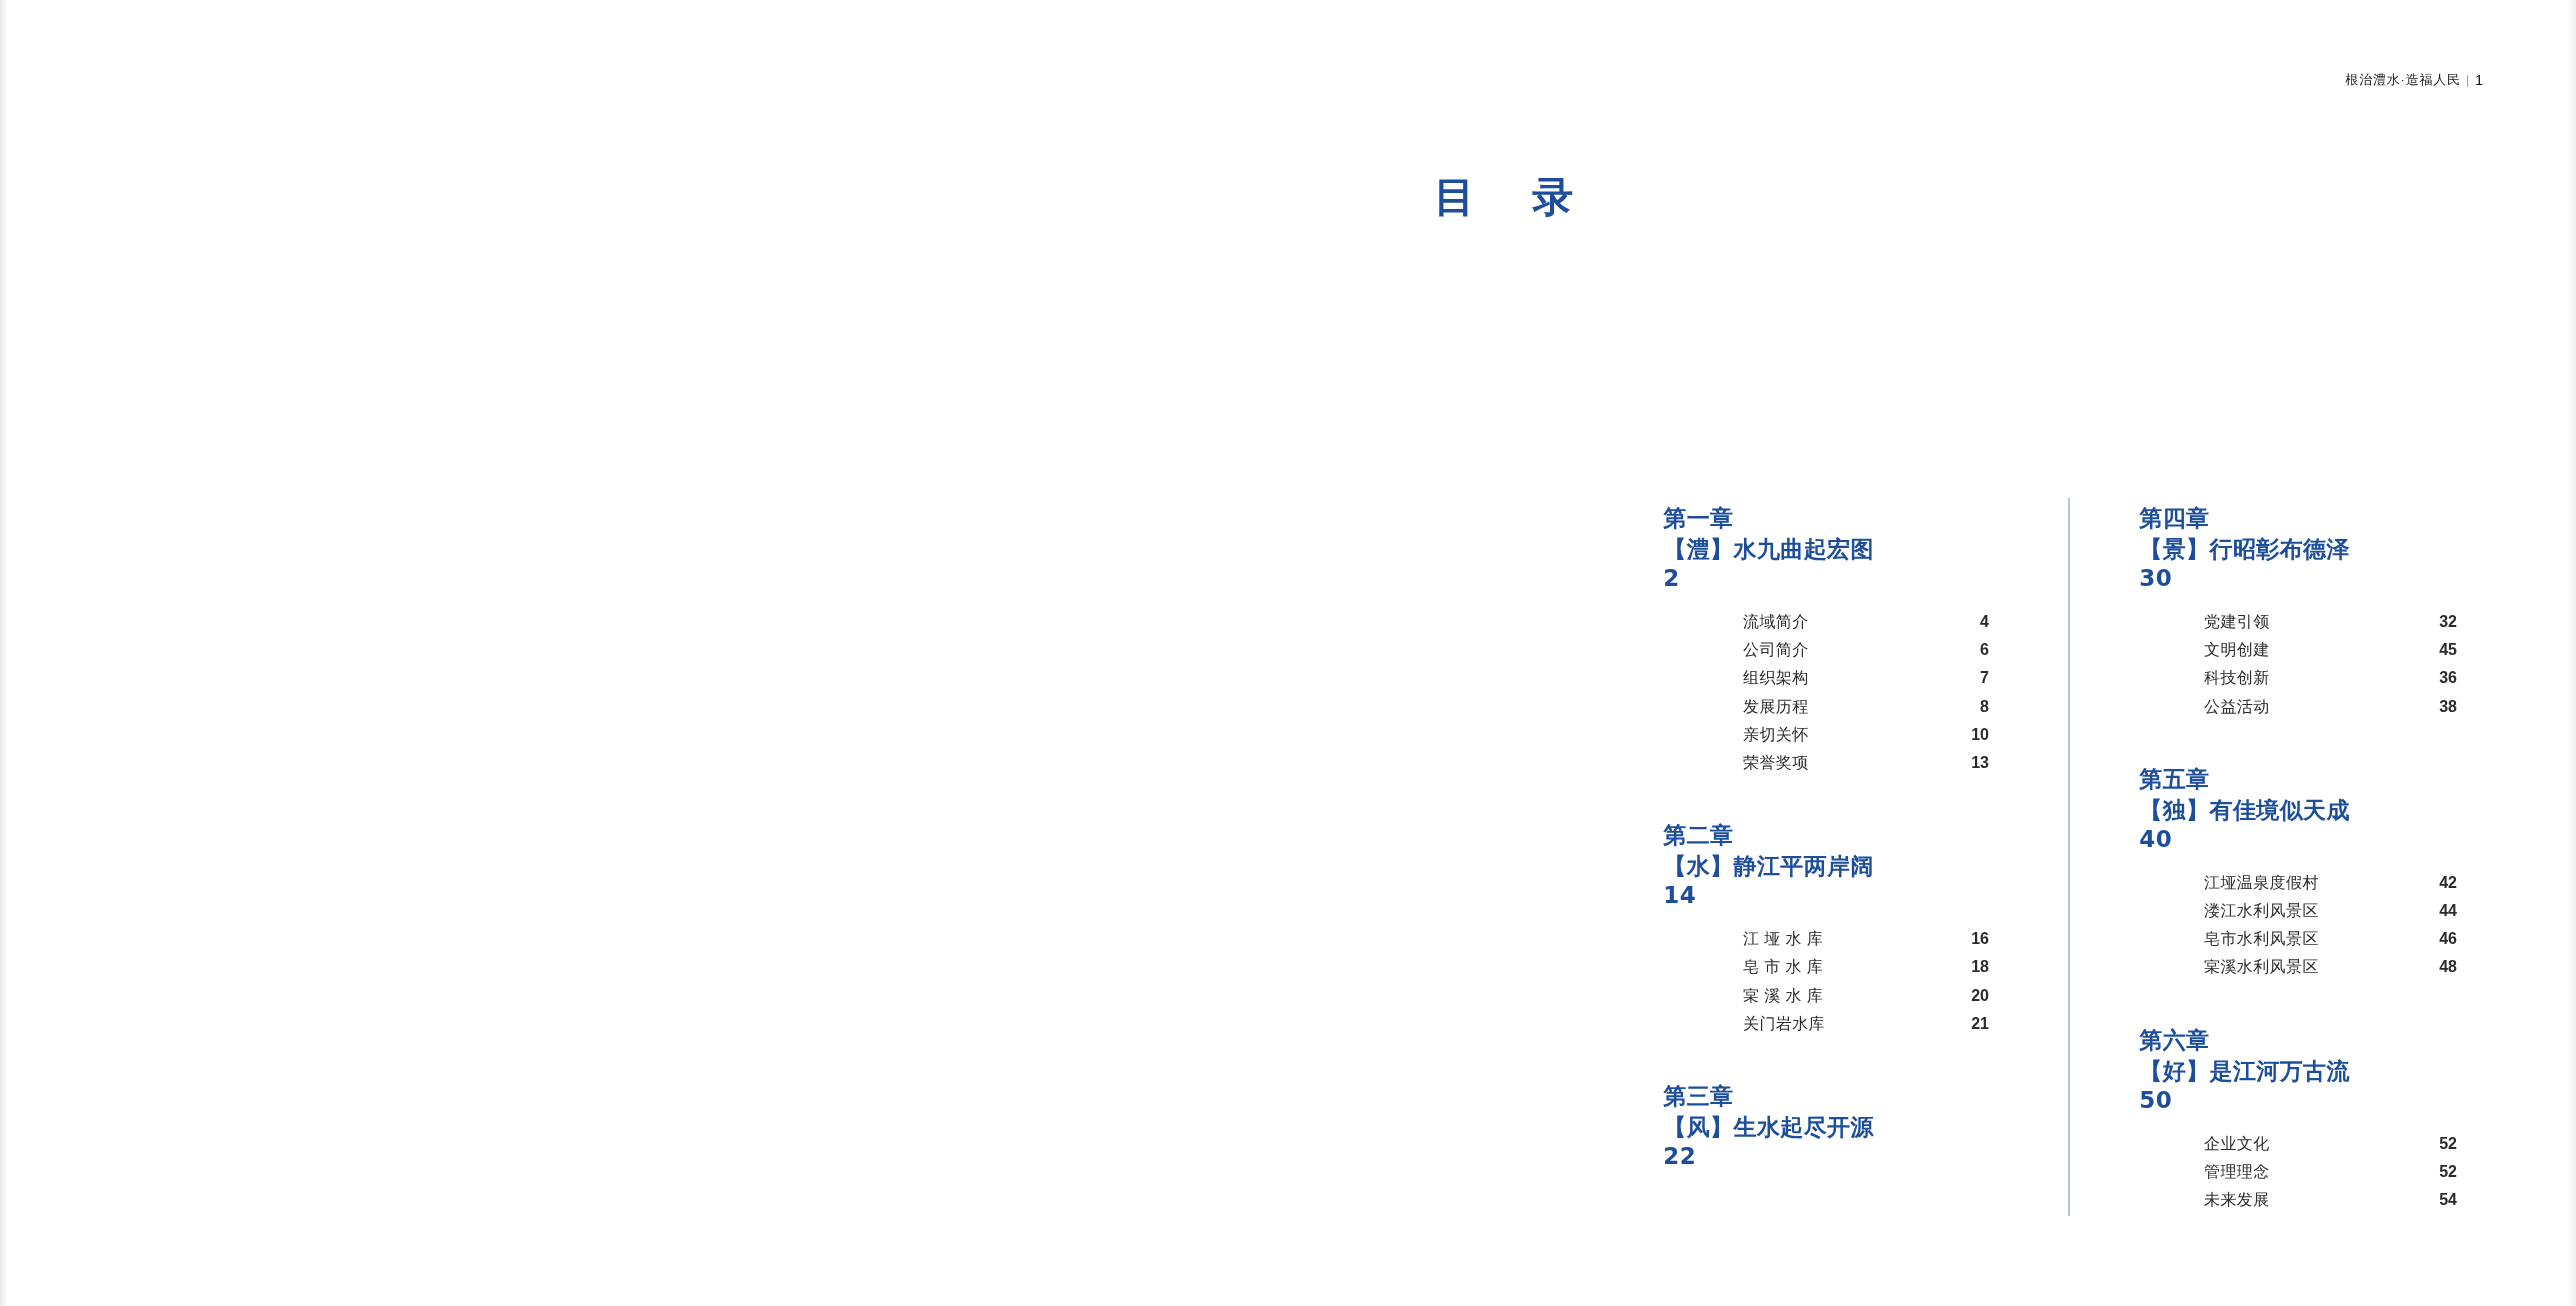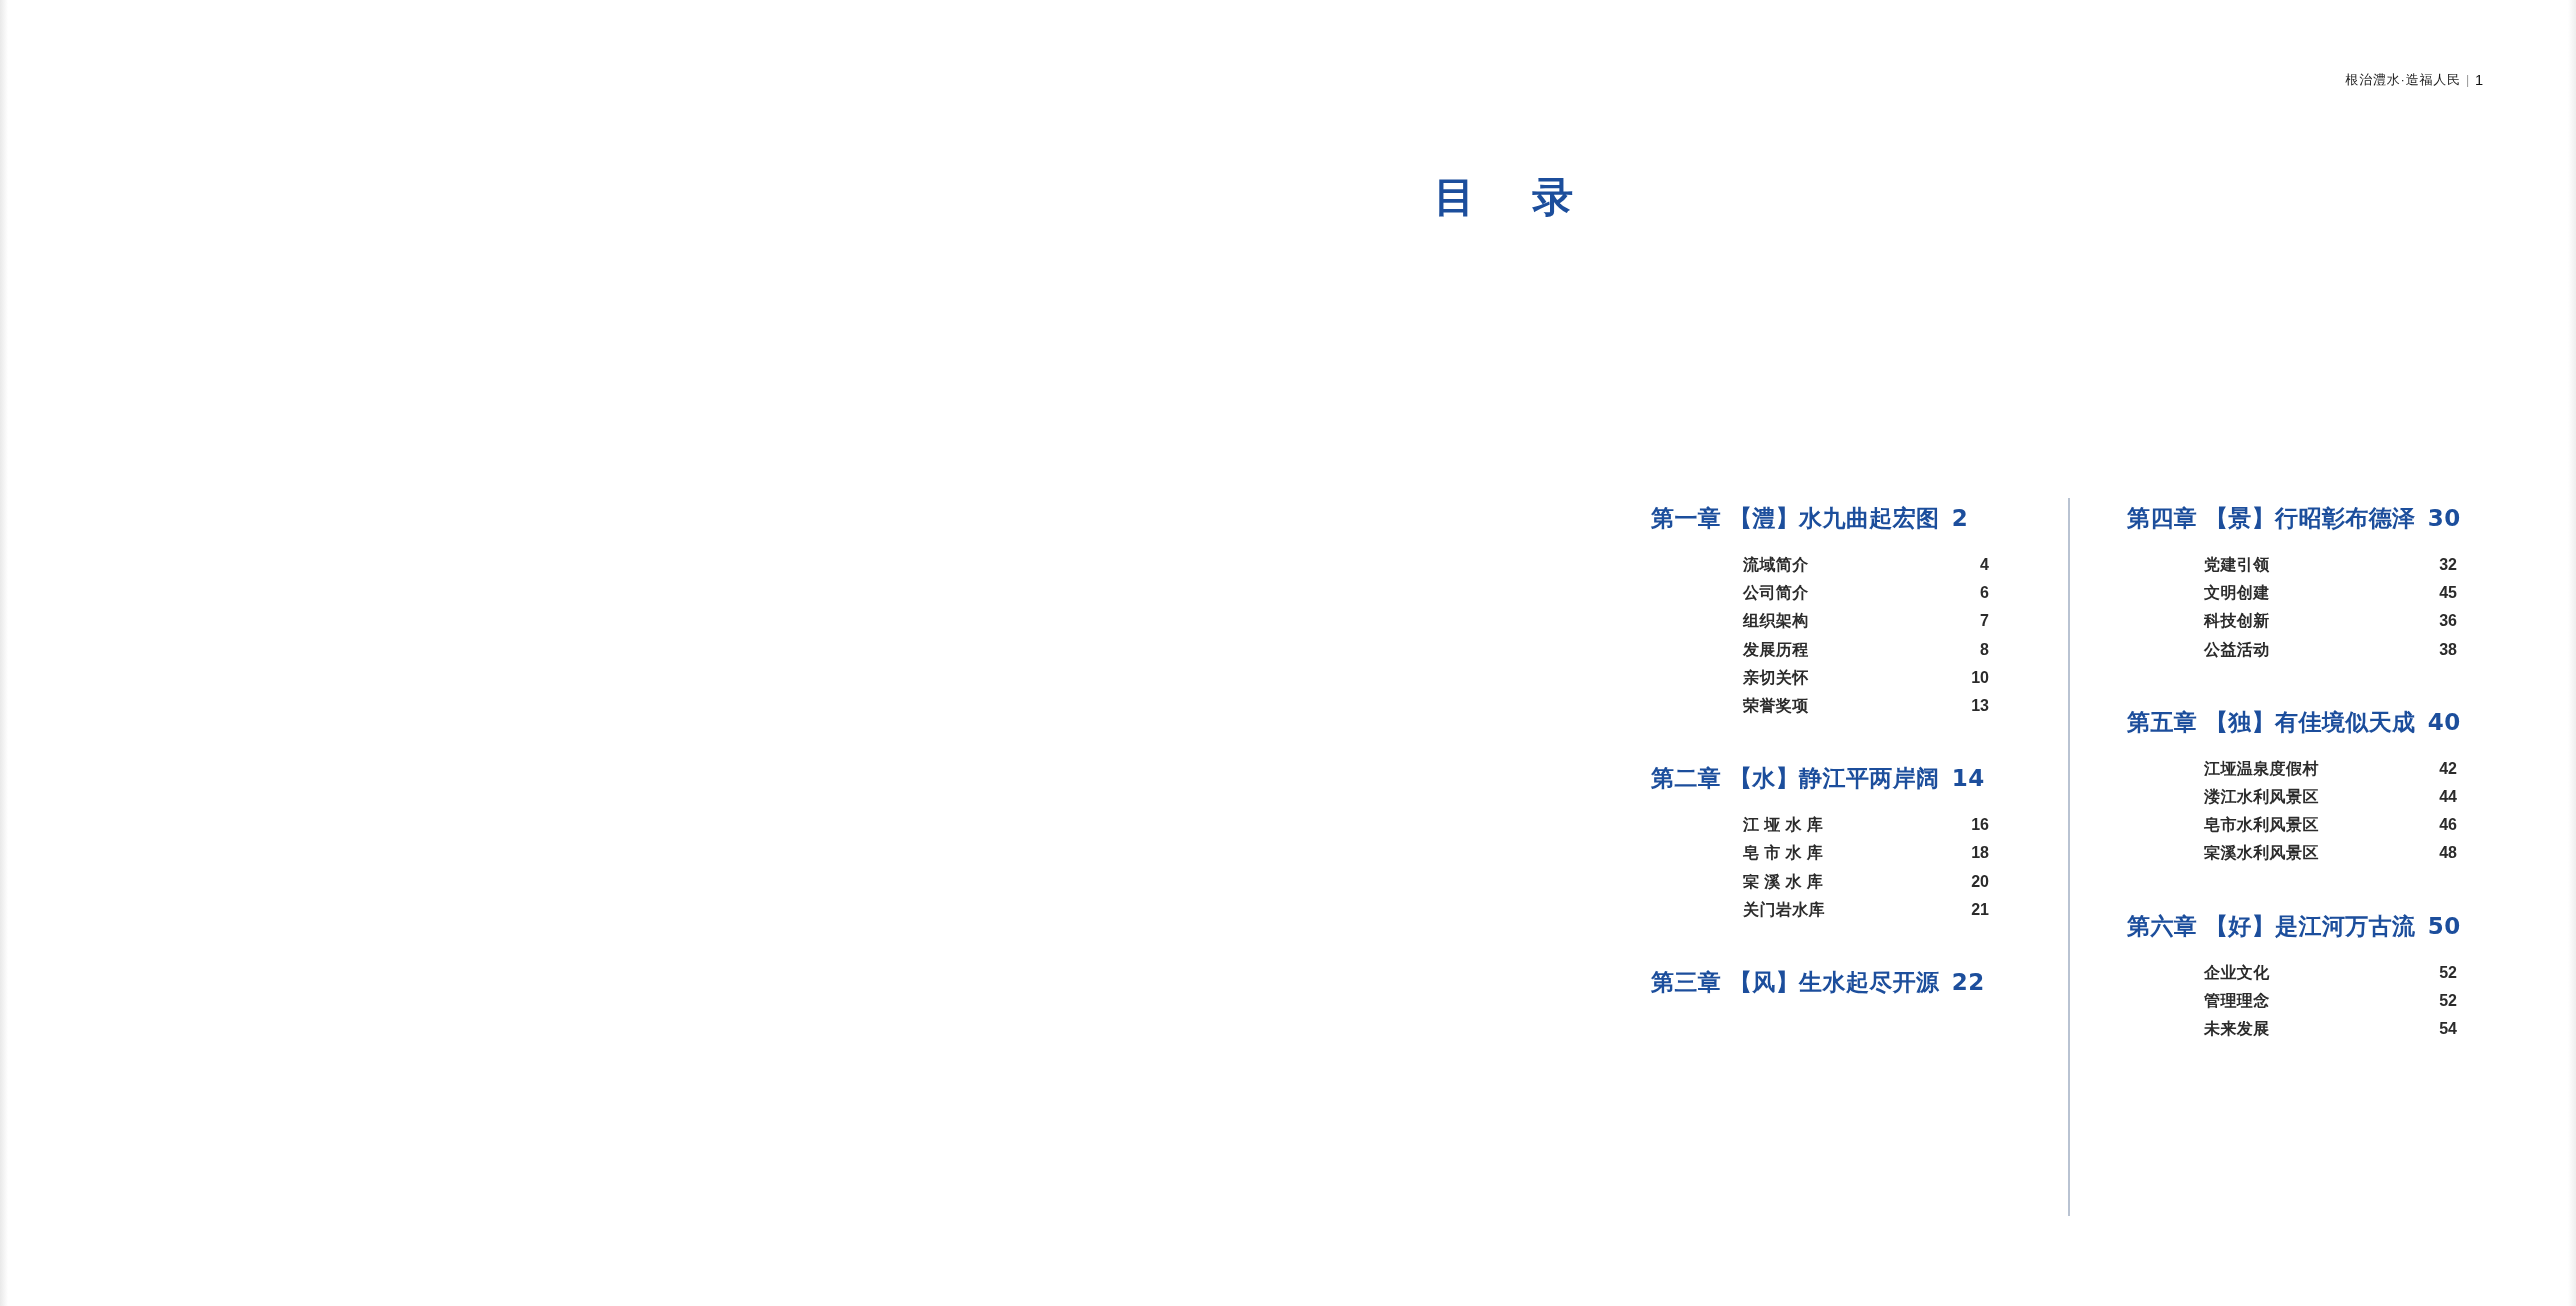--- a/index.html
+++ b/index.html
@@ -99,20 +99,21 @@
 
   .chapter-head {
     display: flex;
     align-items: baseline;
     color: #1c4e9c;
     font-weight: bold;
     font-size: 23px;
     letter-spacing: 0.4px;
     white-space: nowrap;
     font-family: "DejaVu Sans", "Liberation Sans", sans-serif;
+    flex-direction: column;
   }
   .chapter-head .ch-num { margin-right: 7.7px; }
   .chapter-head .ch-title { flex: 0 0 auto; }
   .chapter-head .ch-page {
     margin-left: 12.3px;
     font-size: 23px;
   }
 
   .entries {
     margin-top: 17px;
@@ -124,21 +125,20 @@
     align-items: baseline;
     font-size: 16px;
     color: #2b2b2b;
     line-height: 1;
     padding: 6.1px 0;
     width: 246px;
   }
   .entry .e-label {
     white-space: nowrap;
     letter-spacing: 0.4px;
-    font-weight: bold;
   }
   .entry .e-page {
     font-weight: bold;
     color: #2b2b2b;
     font-size: 16px;
   }
   .col.right .entries { padding-left: 77px; }
   .col.right .entry { width: 253px; }
 </style>
 </head>

